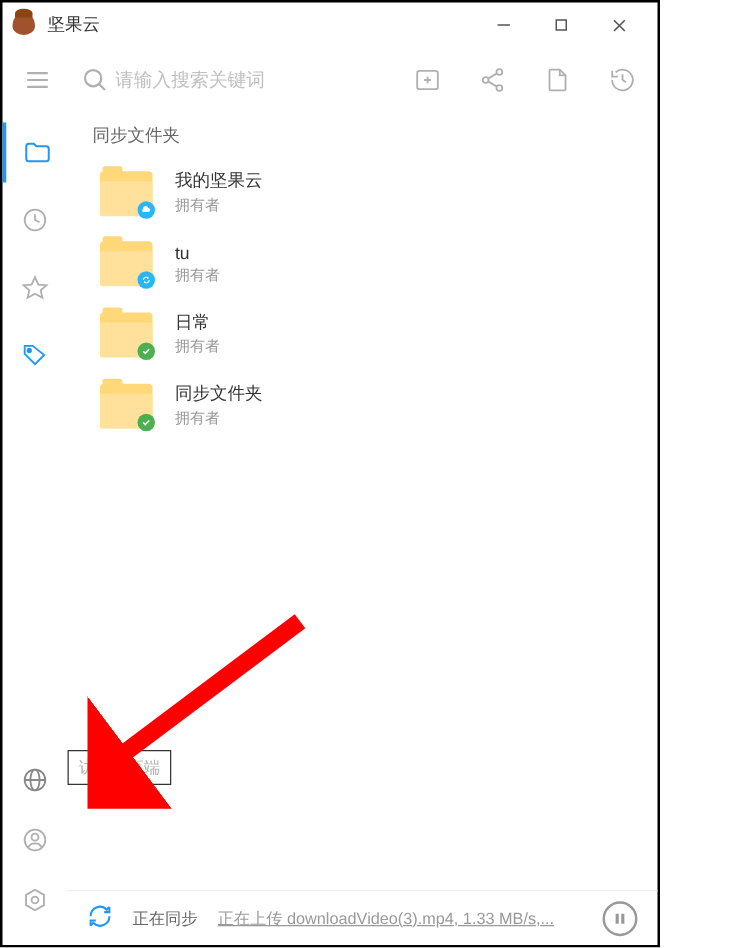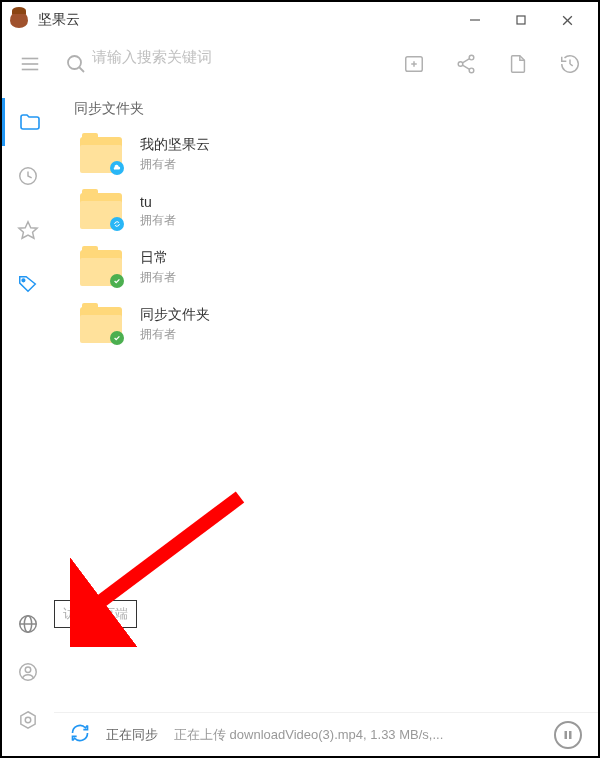--- a/index.html
+++ b/index.html
@@ -1,26 +1,26 @@
 <!DOCTYPE html>
 <html><head>
   <meta charset="utf-8">
   <style>
     * { margin: 0; padding: 0; box-sizing: border-box; }
     body { font-family: "Microsoft YaHei", "Segoe UI", sans-serif; background: #fff; width: 600px; height: 758px; overflow: hidden; }
-    .window { width: 600px; height: 758px; border: 2px solid #000; position: relative; display: flex; flex-direction: column; background: #fff; }
+    .window { width: 528px; height: 758px; border: 2px solid #000; position: relative; display: flex; flex-direction: column; background: #fff; }
     .titlebar { height: 36px; display: flex; align-items: center; padding: 0 8px; }
     .titlebar .app-icon { width: 20px; height: 20px; margin-right: 8px; }
     .titlebar .title { font-size: 14px; color: #333; flex: 0 0 auto; }
     .titlebar .spacer { flex: 1; }
     .win-btns { display: flex; gap: 0; }
     .win-btn { width: 46px; height: 32px; display: flex; align-items: center; justify-content: center; color: #555; }
     .toolbar { height: 52px; display: flex; align-items: center; padding: 0 12px; gap: 14px; }
     .icon-btn { width: 32px; height: 32px; display: flex; align-items: center; justify-content: center; color: #b0b0b0; }
-    .search-wrap { display: flex; align-items: flex-start; flex: 1; }
+    .search-wrap { display: flex; align-items: center; flex: 1; }
     .search-input { border: none; outline: none; font-size: 15px; color: #333; flex: 1; background: transparent; }
     .search-input::placeholder { color: #c0c0c0; }
     .tool-right { display: flex; gap: 20px; margin-left: 10px; }
     .body { flex: 1; display: flex; }
     .sidebar { width: 52px; display: flex; flex-direction: column; align-items: center; padding-top: 8px; gap: 6px; position: relative; }
     .side-item { width: 52px; height: 48px; display: flex; align-items: center; justify-content: center; color: #b0b0b0; position: relative; }
     .side-item.active { border-left: 3px solid #2196f3; }
     .side-item.active svg { color: #2196f3; }
     .side-bottom { position: absolute; bottom: 0; left: 0; width: 52px; display: flex; flex-direction: column; align-items: center; padding-bottom: 12px; }
     .tooltip { position: absolute; left: 52px; top: 0; background: #fff; border: 1px solid #333; padding: 4px 8px; font-size: 13px; white-space: nowrap; }
@@ -34,21 +34,21 @@
     .folder-front { position: absolute; bottom: 0; left: 0; width: 42px; height: 28px; background: #ffe19b; border-radius: 2px; }
     .folder-badge { position: absolute; bottom: -2px; right: -2px; width: 14px; height: 14px; border-radius: 50%; display: flex; align-items: center; justify-content: center; }
     .badge-cloud { background: #29b6f6; }
     .badge-sync { background: #29b6f6; }
     .badge-check { background: #4caf50; }
     .folder-info { display: flex; flex-direction: column; gap: 2px; }
     .folder-name { font-size: 14px; color: #333; }
     .folder-sub { font-size: 12px; color: #999; }
     .statusbar { position: absolute; bottom: 0; left: 52px; right: 0; height: 44px; display: flex; align-items: center; padding: 0 16px; gap: 16px; font-size: 13px; color: #666; border-top: 1px solid #f0f0f0; }
     .status-text { flex: 0 0 auto; }
-    .status-detail { color: #999; flex: 1; overflow: hidden; white-space: nowrap; text-overflow: ellipsis; }
+    .status-detail { color: #999; flex: 1; overflow: hidden; white-space: nowrap; text-overflow: ellipsis; text-decoration: underline; }
     .pause-btn { width: 28px; height: 28px; border: 2px solid #999; border-radius: 50%; display: flex; align-items: center; justify-content: center; color: #999; }
     .acorn-icon { width: 18px; height: 18px; background: #a0522d; border-radius: 50% 50% 50% 50% / 60% 60% 40% 40%; position: relative; }
     .acorn-icon::before { content: ""; position: absolute; top: -3px; left: 2px; right: 2px; height: 7px; background: #8b4513; border-radius: 50% 50% 0 0; }
     .arrow { position: absolute; left: 68px; top: 485px; pointer-events: none; }
   </style>
 </head>
 <body>
 
 <div class="window">
 

